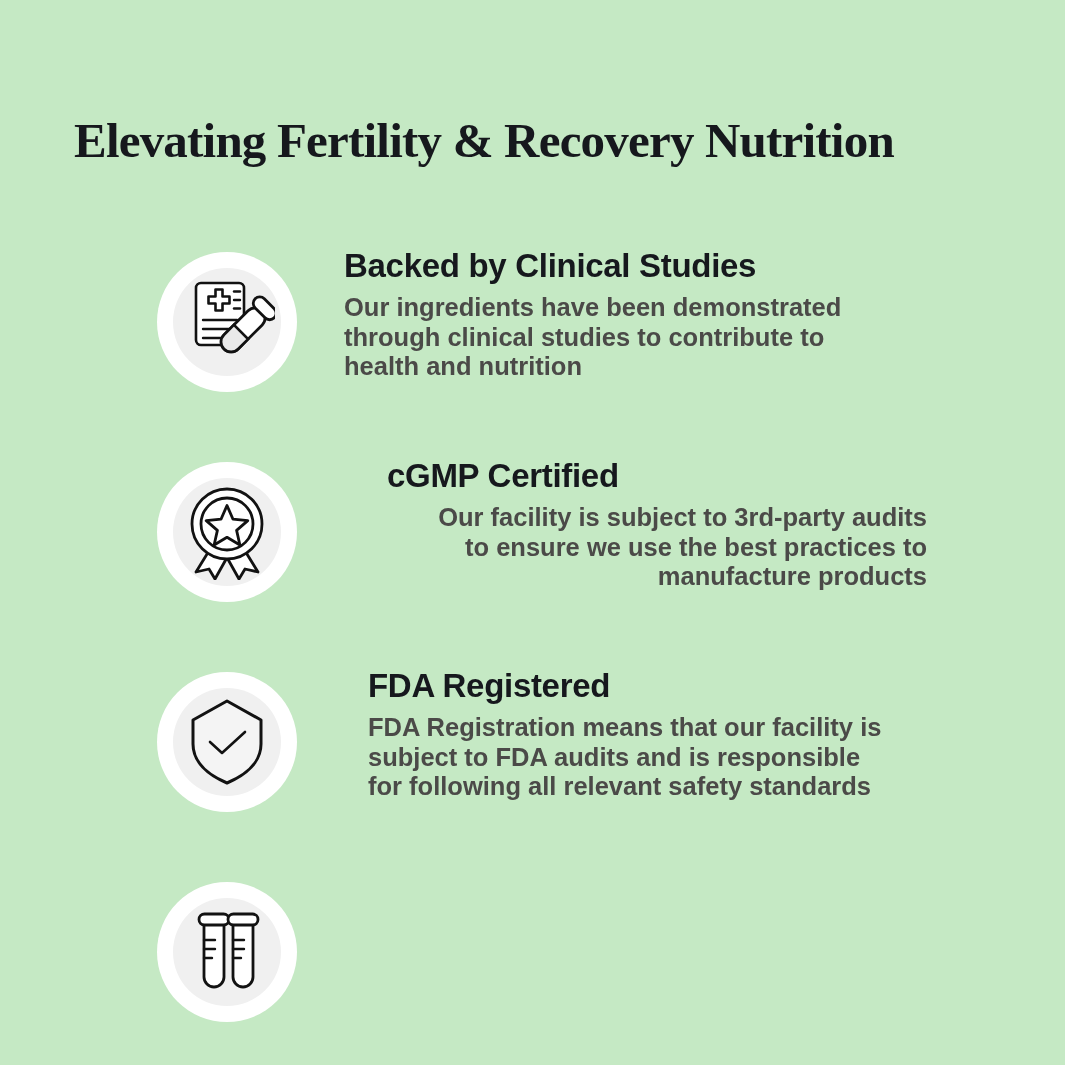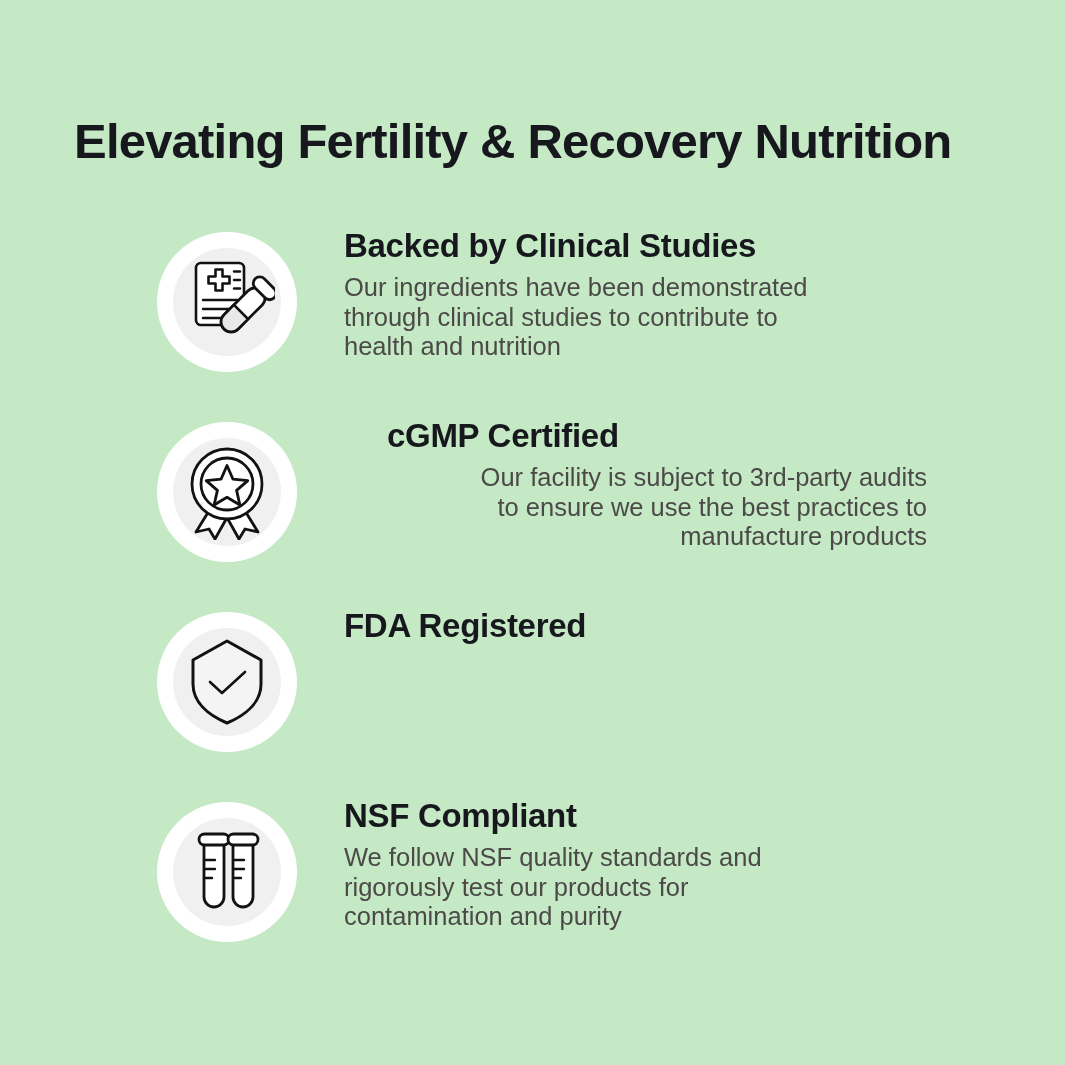--- a/index.html
+++ b/index.html
@@ -27,35 +27,37 @@
     position: absolute;
     left: 74px;
     top: 80px;
     width: 940px;
     font-size: 49px;
     font-weight: 700;
     letter-spacing: -0.8px;
     color: #16181d;
     line-height: 1.15;
     white-space: nowrap;
+    font-family: Liberation Serif, serif;
   }
 
   
   .feature-list {
     position: absolute;
     left: 0;
     top: 228px;
     width: 1065px;
   }
 
   .feature-row {
     position: relative;
     display: flex;
     align-items: flex-start;
     height: 188px;
+    margin-top: 20px;
   }
 
   .feature-icon-wrap {
     position: relative;
     flex: 0 0 auto;
     width: 140px;
     height: 140px;
     margin-left: 157px;
     margin-top: 4px;
   }
@@ -99,32 +101,32 @@
     font-size: 33px;
     font-weight: 700;
     letter-spacing: -0.3px;
     color: #16181d;
     line-height: 1.12;
     margin: 0 0 8px 0;
   }
 
   .feature-desc {
     font-size: 25.5px;
-    font-weight: 400;
+    font-weight: 700;
     color: #4b4a48;
     line-height: 1.16;
     margin: 0;
     max-width: 540px;
     white-space: pre-line;
   }
 
   
   .feature-row.row-0 { height: 190px; }
   .feature-row.row-1 { height: 190px; gap: 43px; }
-  .feature-row.row-2 { height: 190px; }
+  .feature-row.row-2 { height: 190px; gap: 24px; }
   .feature-row.row-3 { height: 190px; }
 </style>
 </head>
 <body>
 
 <div id="infographic" style="background: rgb(197, 233, 196);">
 
   <h1 class="page-title" style="color: rgb(22, 24, 29);">Elevating Fertility &amp; Recovery Nutrition</h1>
 
   <div class="feature-list">
@@ -200,20 +202,23 @@
           <svg viewBox="0 0 96 96" fill="none" xmlns="http://www.w3.org/2000/svg">
 
             <path d="M48 7 L82 26 V50 C82 68 67 81 48 89 C29 81 14 68 14 50 V26 Z" fill="#f4f4f4" stroke="#121212" stroke-width="3" stroke-linejoin="round"></path>
 
             <path d="M31 48 L43 59 L66 38" stroke="#121212" stroke-width="2.6" stroke-linecap="round" stroke-linejoin="round"></path>
           </svg>
         </div>
       </div>
       <div class="feature-text">
         <h2 class="feature-title" style="color: rgb(22, 24, 29);">FDA Registered</h2>
+        <p class="feature-desc" style="color: rgb(75, 74, 72);">FDA Registration means that our facility is
+subject to FDA audits and is responsible
+for following all relevant safety standards</p>
       </div>
     </div>
 
     <div class="feature-row row-3">
       <div class="feature-icon-wrap">
         <div class="icon-circle-outer" style="background: rgb(255, 255, 255);"></div>
         <div class="icon-circle-inner" style="background: rgb(240, 240, 240);"></div>
         <div class="icon-glyph">
           <svg viewBox="0 0 96 96" fill="none" xmlns="http://www.w3.org/2000/svg">
 
@@ -228,22 +233,16 @@
             <path d="M54 17 h20 v56 a10 10 0 0 1 -10 10 h0 a10 10 0 0 1 -10 -10 Z" fill="#ffffff" stroke="#121212" stroke-width="2.8" stroke-linejoin="round"></path>
 
             <rect x="49" y="10" width="30" height="11" rx="5.5" ry="5.5" fill="#ffffff" stroke="#121212" stroke-width="2.8"></rect>
 
             <line x1="54" y1="36" x2="65" y2="36" stroke="#121212" stroke-width="2.4" stroke-linecap="round"></line>
             <line x1="54" y1="45" x2="65" y2="45" stroke="#121212" stroke-width="2.4" stroke-linecap="round"></line>
             <line x1="54" y1="54" x2="62" y2="54" stroke="#121212" stroke-width="2.4" stroke-linecap="round"></line>
           </svg>
         </div>
       </div>
-      <div class="feature-text">
-        <h2 class="feature-title" style="color: rgb(22, 24, 29);">NSF Compliant</h2>
-        <p class="feature-desc" style="color: rgb(75, 74, 72);">We follow NSF quality standards and
-rigorously test our products for
-contamination and purity</p>
-      </div>
     </div>
 
   </div>
 </div>
 
 </body></html>

